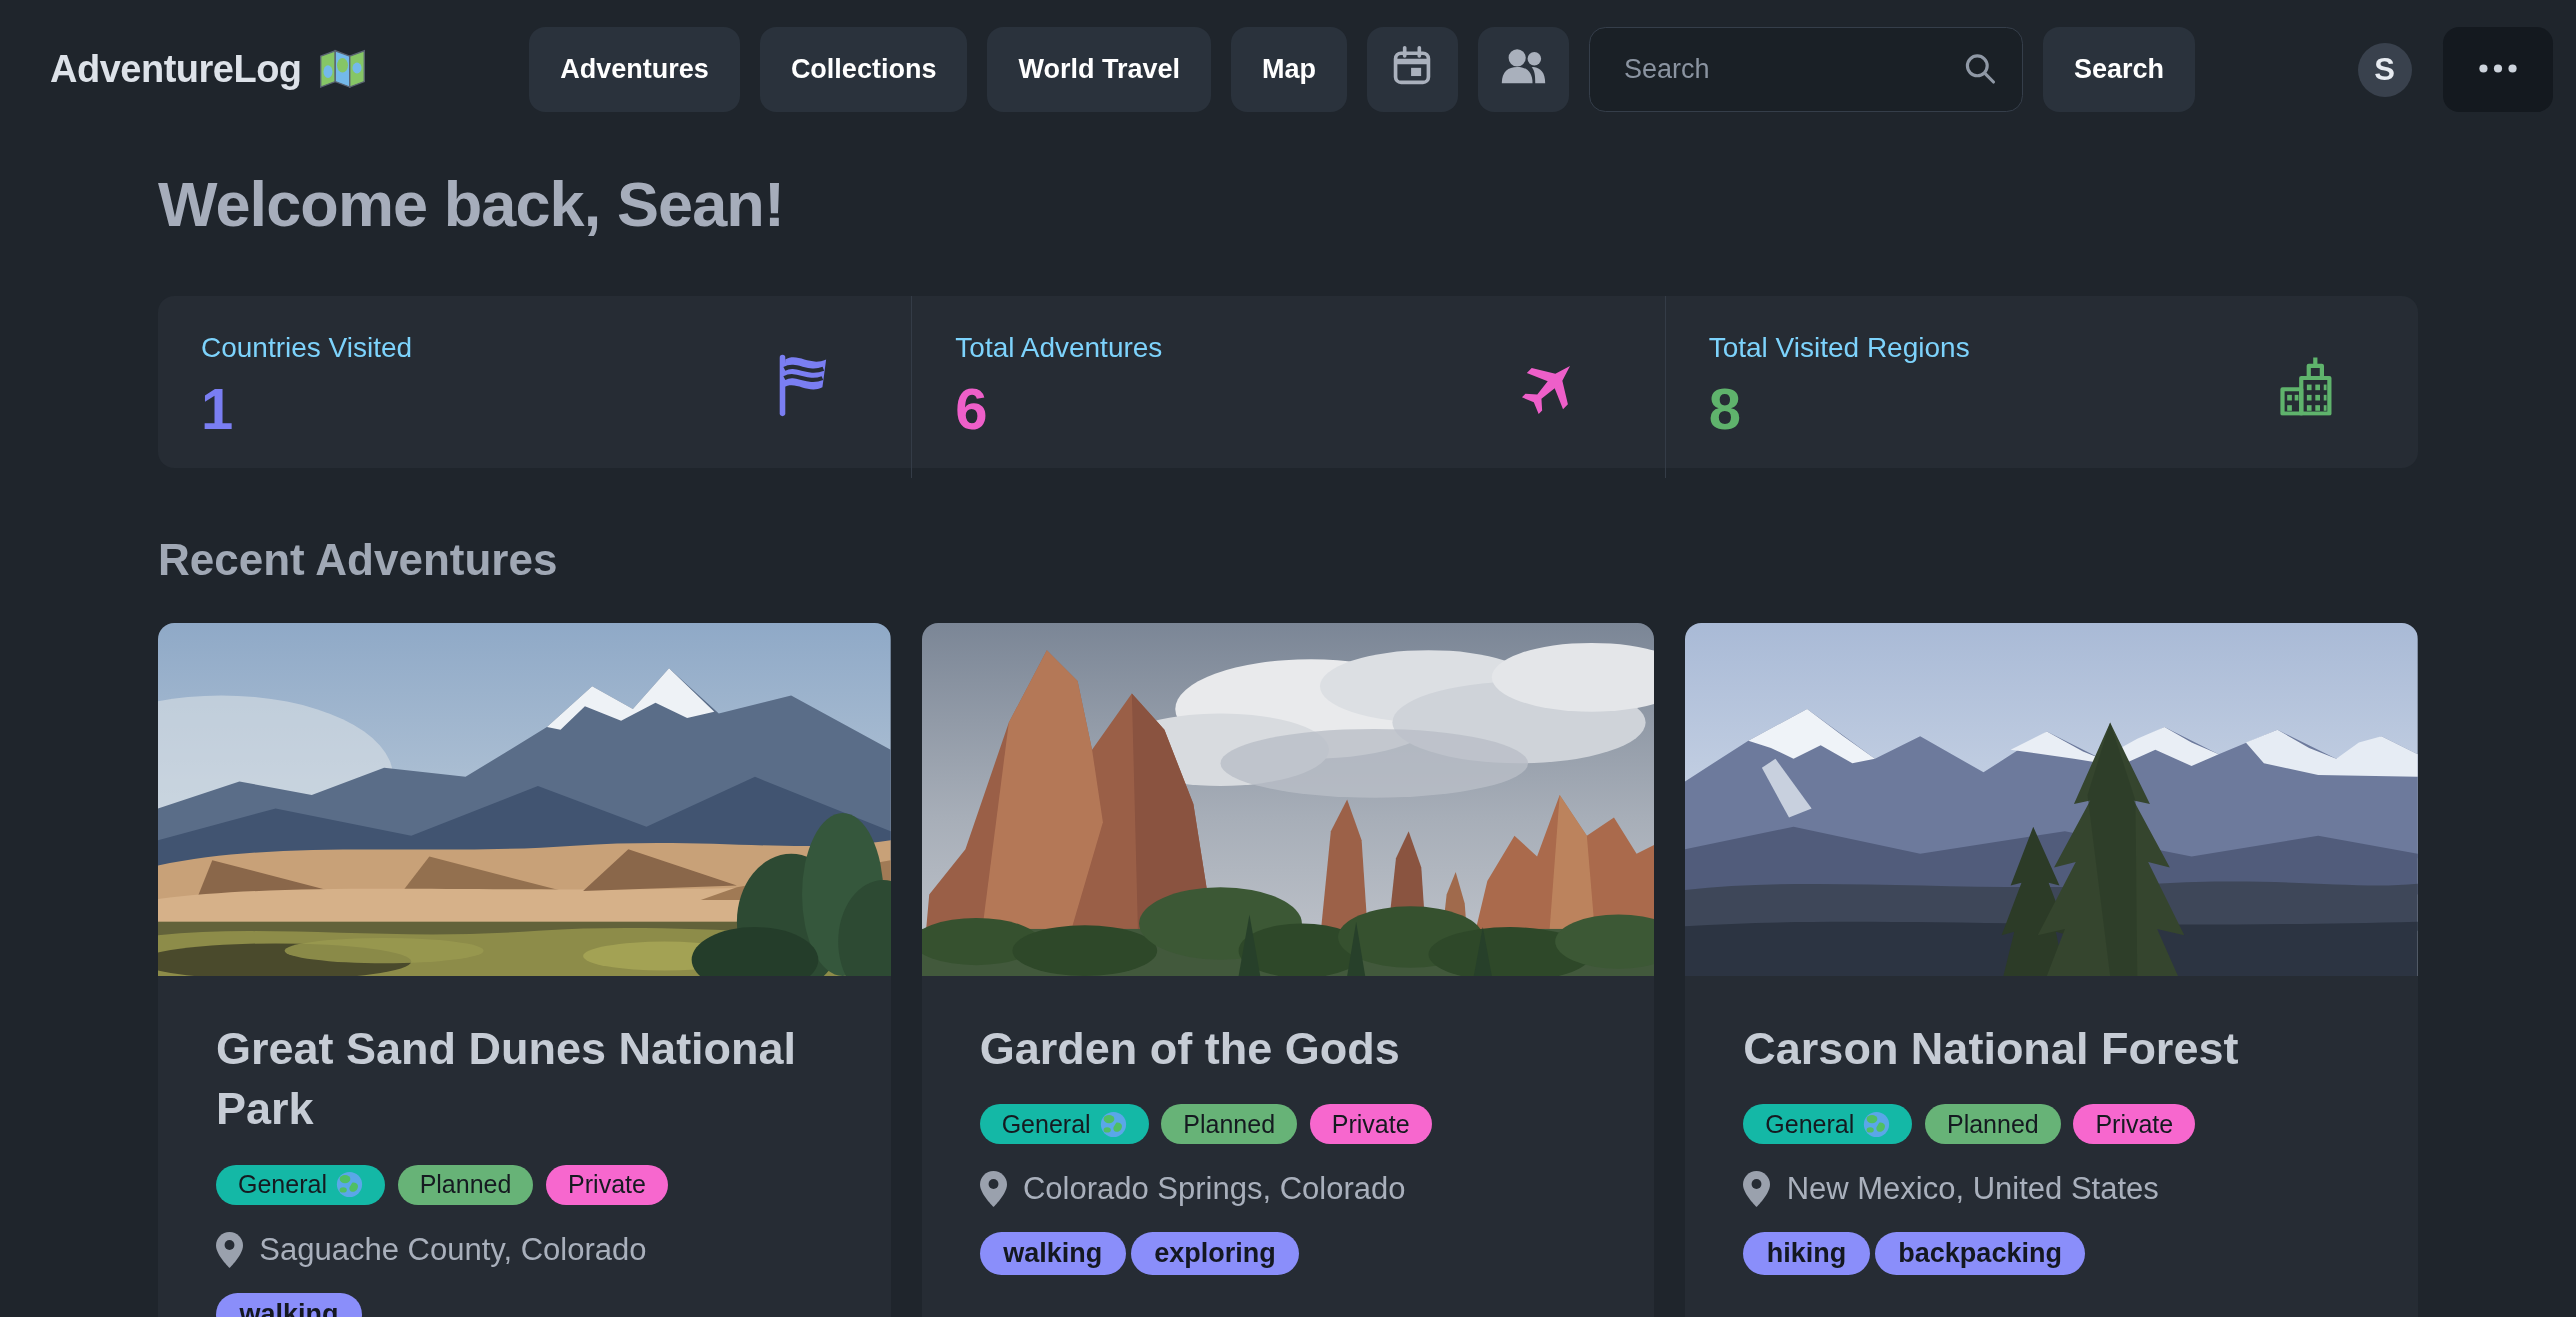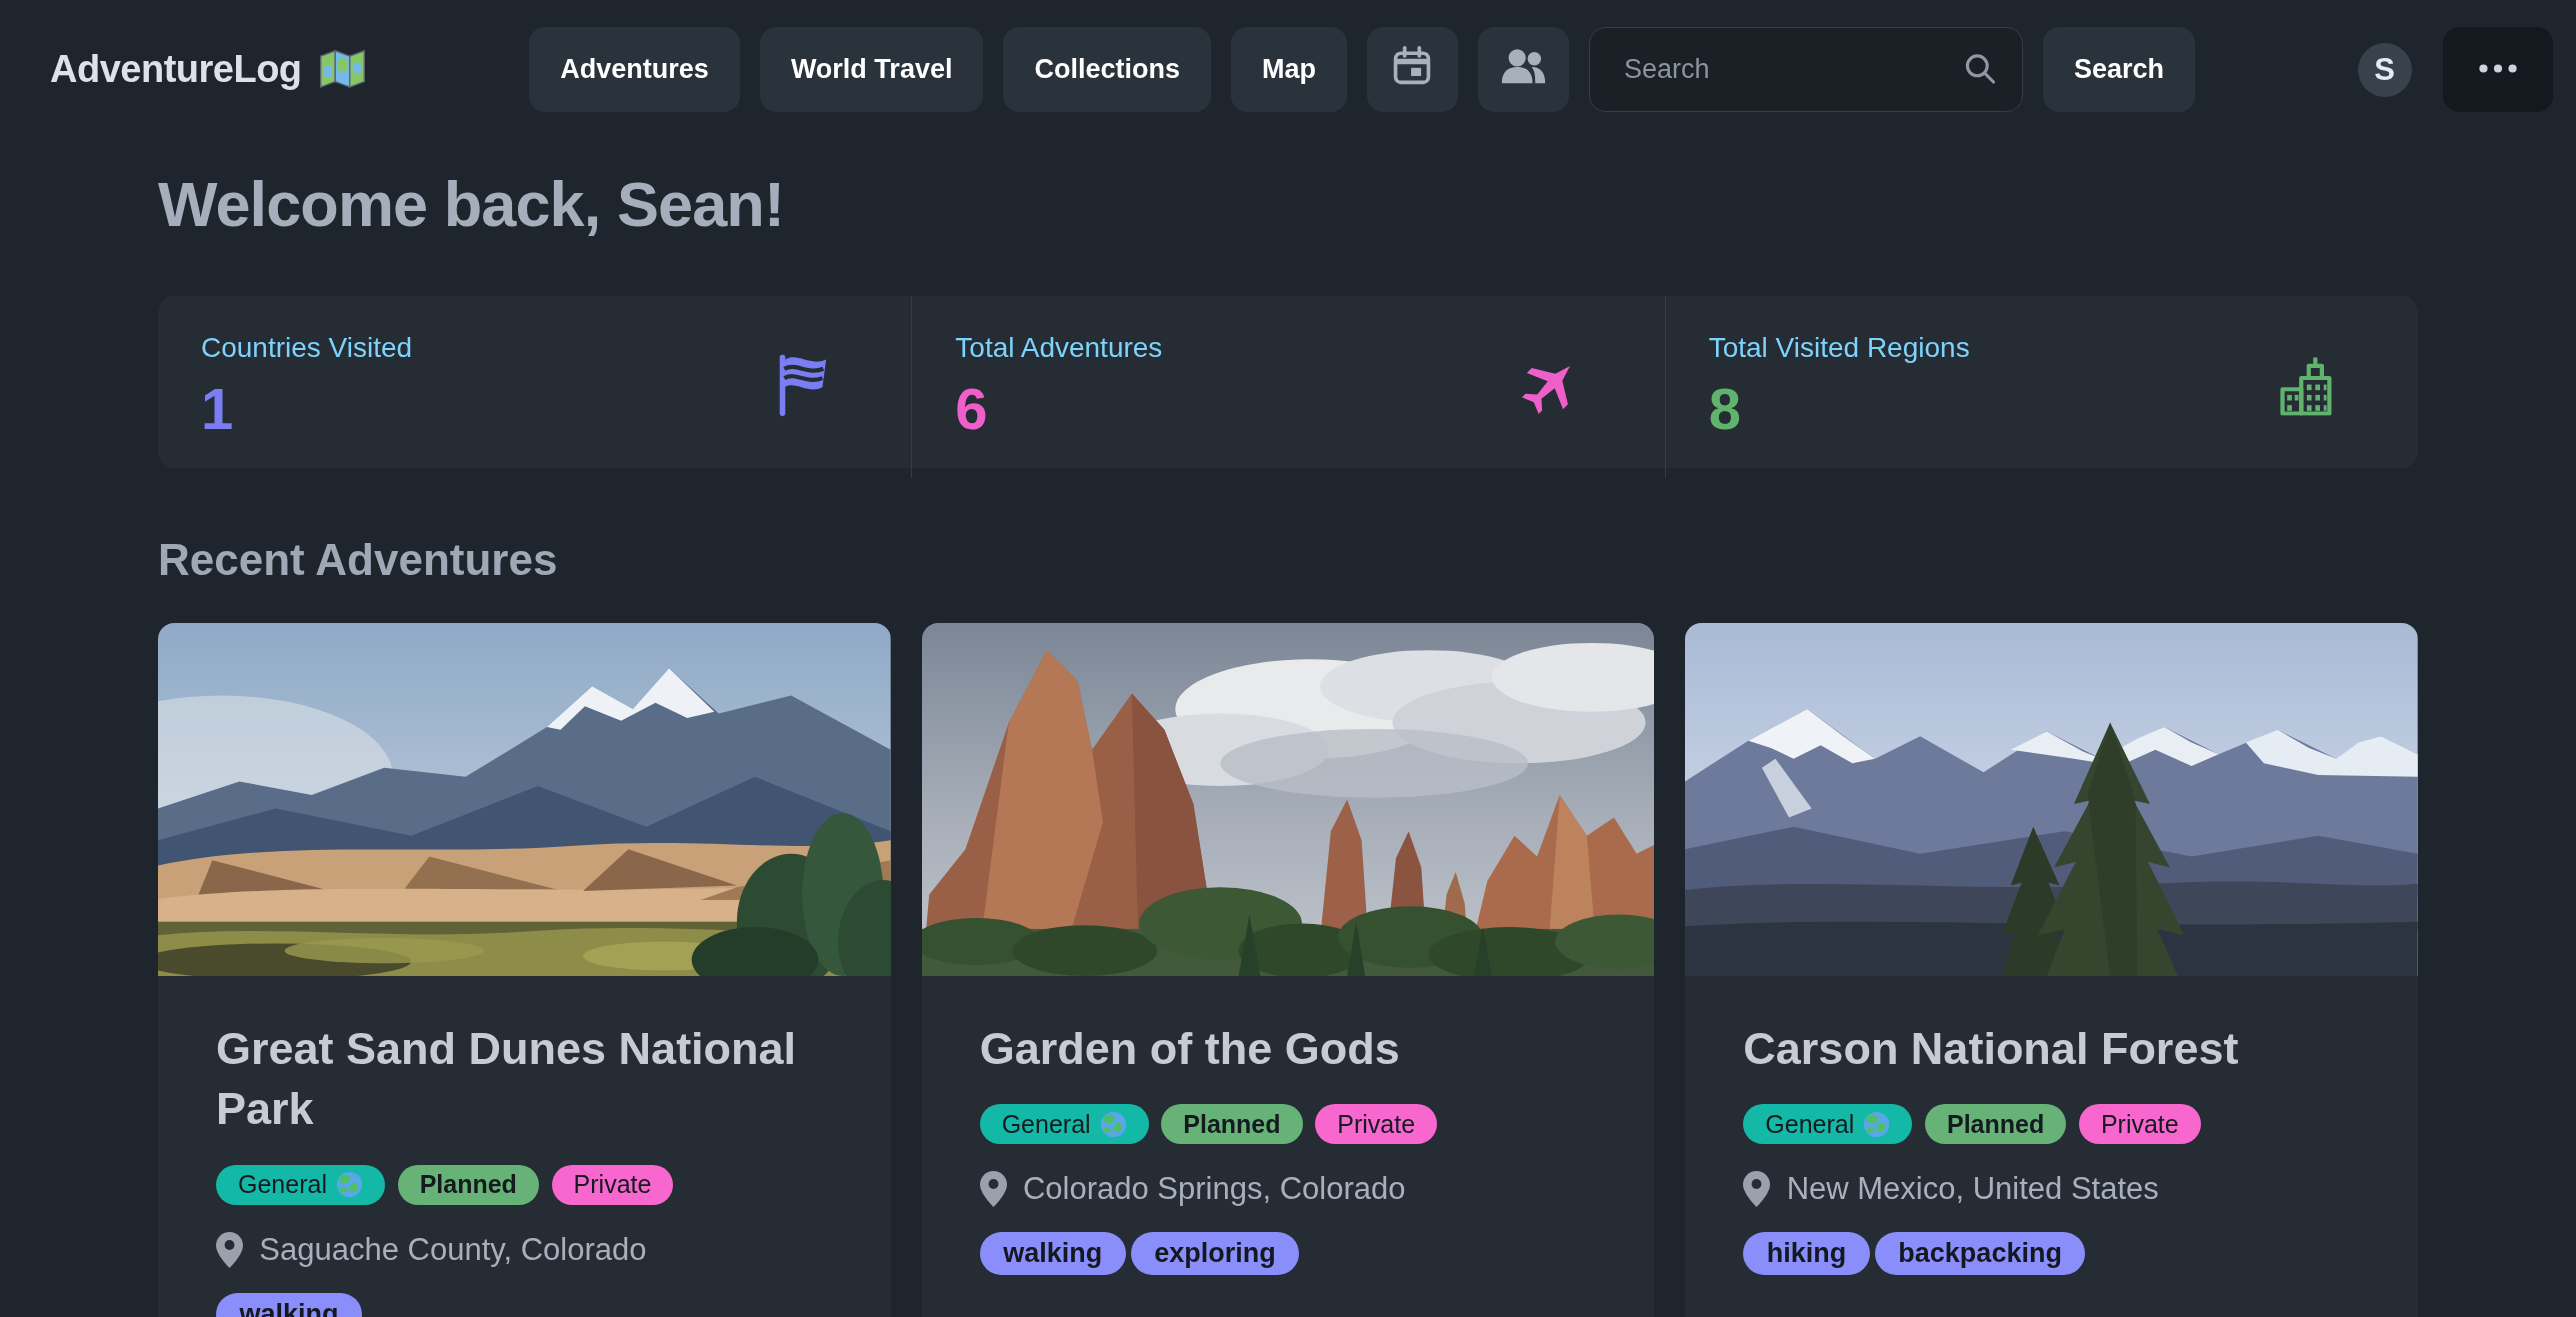--- a/index.html
+++ b/index.html
@@ -61,21 +61,21 @@
   .card { background:#262c34; border-radius:16.3px; overflow:hidden; cursor:pointer; }
   .card-img { display:block; width:100%; height:353px; }
   .card-body { padding:43px 58px; }
   .card-title { font-size:45px; font-weight:700; color:#c6ccd5; line-height:1.34; }
   .badges { margin-top:25px; display:flex; gap:12.7px; flex-wrap:wrap; }
   .badge {
     height:40px; padding:0 22px; border-radius:20px; font-size:25px; color:#151a20;
     display:inline-flex; align-items:center; gap:9px; white-space:nowrap;
   }
   .badge-general { background:#14b8a6; }
-  .badge-planned { background:#67b377;font-weight:bold; }
+  .badge-planned { background:#67b377; }
   .badge-private { background:#f767ce; }
   .loc { margin-top:27px; display:flex; align-items:center; gap:16.3px; font-size:31px; color:#a9b0bc; }
   .tags { margin-top:25px; display:flex; gap:5px; flex-wrap:wrap; }
   .tag {
     height:43px; padding:0 23.5px; border-radius:22px; background:#8a8efa;
     color:#141821; font-size:27px; font-weight:700; display:inline-flex; align-items:center;
   }
 </style>
 </head>
 <body>
@@ -90,22 +90,22 @@
         <polygon points="35,10 51,4 51,38 35,44" fill="#86c666" stroke="#5a6472" stroke-width="1.5"></polygon>
         <ellipse cx="27" cy="20" rx="6" ry="8" fill="#86c666"></ellipse>
         <ellipse cx="11" cy="27" rx="5" ry="7" fill="#74b9ea"></ellipse>
         <ellipse cx="43" cy="23" rx="5" ry="6" fill="#74b9ea"></ellipse>
       </svg>
     </span>
   </div>
 
   <div class="nav-center">
     <button class="nav-btn">Adventures</button>
+    <button class="nav-btn">Collections</button>
     <button class="nav-btn">World Travel</button>
-    <button class="nav-btn">Collections</button>
     <button class="nav-btn">Map</button>
 
     <button class="nav-btn icon-btn">
       <span>
         <svg width="42" height="42" viewBox="0 0 46 46">
           <rect x="5" y="9" width="36" height="32" rx="6" fill="none" stroke="#aab1bd" stroke-width="4"></rect>
           <path d="M5,15 h36 v6 h-36 z" fill="#aab1bd"></path>
           <line x1="15" y1="3" x2="15" y2="12" stroke="#aab1bd" stroke-width="4" stroke-linecap="round"></line>
           <line x1="31" y1="3" x2="31" y2="12" stroke="#aab1bd" stroke-width="4" stroke-linecap="round"></line>
           <rect x="22" y="25" width="11" height="9" fill="#aab1bd"></rect>

